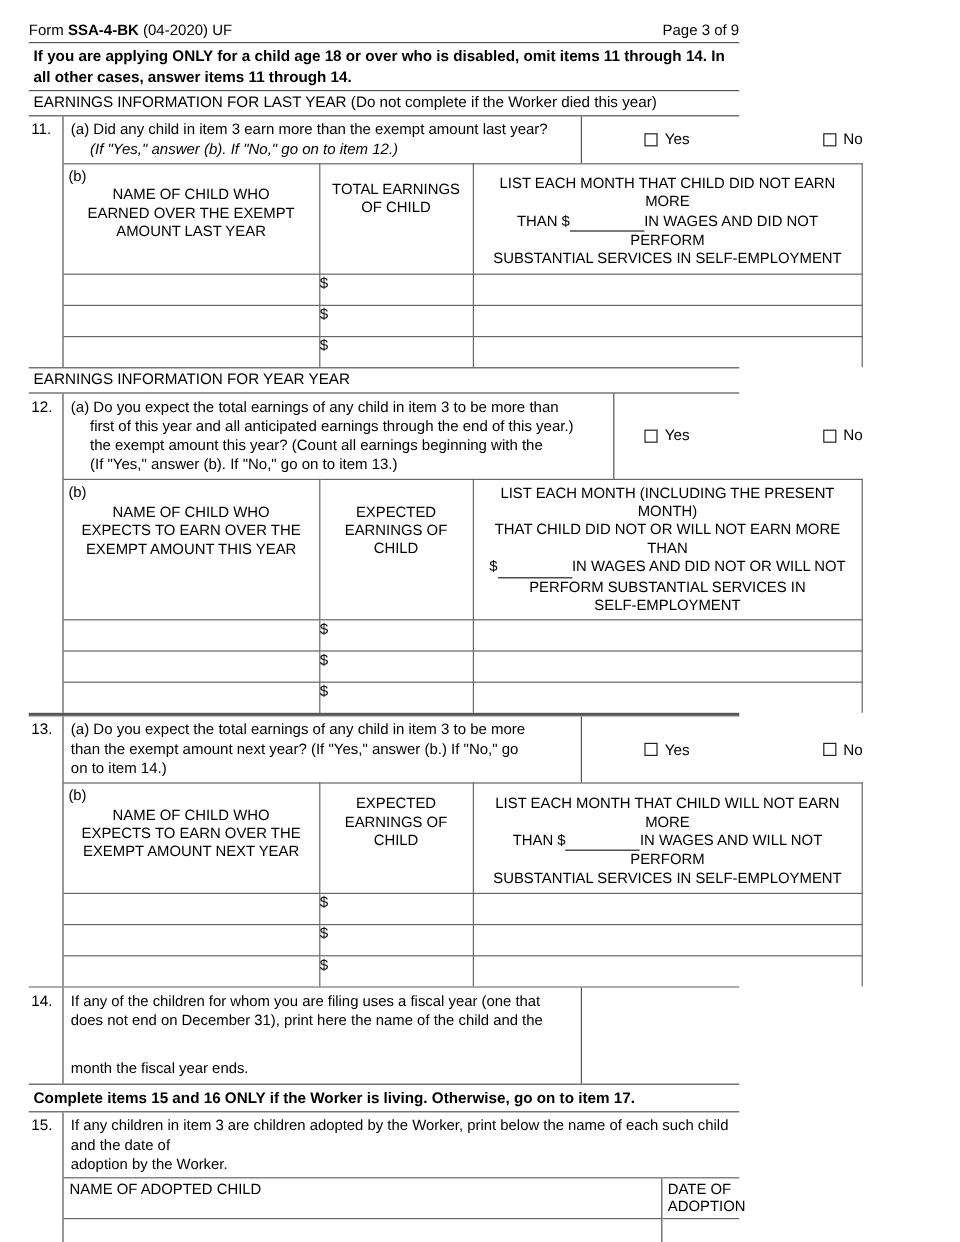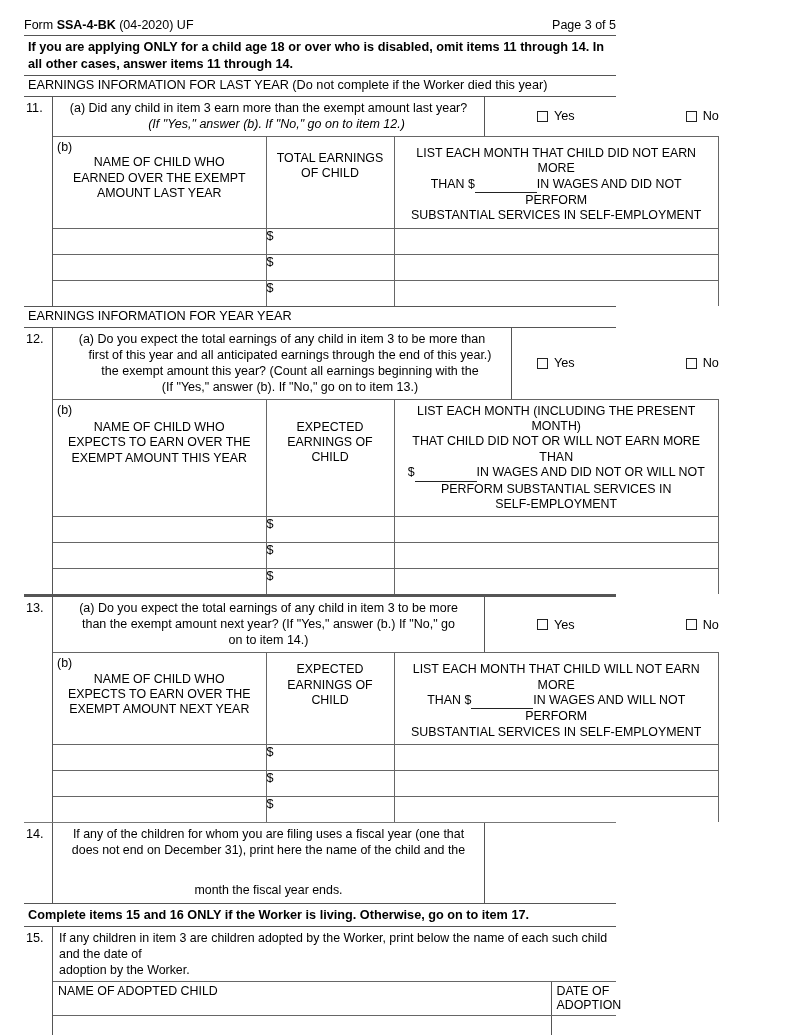--- a/index.html
+++ b/index.html
@@ -62,21 +62,21 @@
     padding-top: 4px;
     padding-left: 2px;
     box-sizing: border-box;
   }
   .body-col {
     flex: 1 1 auto;
     border-left: 1.4px solid #555;
     box-sizing: border-box;
   }
 
-  .qrow { display: flex; align-items: stretch; text-align: center; }
+  .qrow { display: flex; align-items: stretch; }
   .qtext {
     font-size: 12.5px;
     line-height: 1.28;
     padding: 3px 6px 4px 6px;
     box-sizing: border-box;
   }
   .qtext .ind { display: block; padding-left: 16px; }
   .qtext i { font-style: italic; }
   .ansbox {
     border-left: 1.4px solid #555;
@@ -126,21 +126,20 @@
   .ul { border-bottom: 1px solid #222; display: inline-block; }
 
   
   .i14 { display: flex; align-items: stretch; }
   .i14-l {
     font-size: 12.4px;
     line-height: 1.30;
     padding: 3px 6px 4px 6px;
     box-sizing: border-box;
     border-right: 1.4px solid #555;
-    text-align: center;
   }
   .i14-r {
     font-size: 12.4px;
     padding: 3px 6px 4px 8px;
     box-sizing: border-box;
   }
 
   
   .i15-intro {
     font-size: 12.4px;
@@ -164,21 +163,21 @@
   .adopt .vdiv { border-left: 1.3px solid #555; }
   .adopt .erow { height: 28px; }
 </style>
 </head>
 <body>
 
 <div class="page">
 
   <div class="form-header">
     <div class="left"><span>Form</span> <b>SSA-4-BK</b> <span>(04-2020) UF</span></div>
-    <div class="right">Page 3 of 5</div>
+    <div class="right">Page 3 of 9</div>
   </div>
 
   <div class="rule"></div>
 
   <div class="bold-note">If you are applying ONLY for a child age 18 or over who is disabled, omit items 11 through 14. In all other cases, answer items 11 through 14.</div>
   <div class="rule"></div>
 
   <div class="band">EARNINGS INFORMATION FOR LAST YEAR (Do not complete if the Worker died this year)</div>
   <div class="rule"></div>
 

